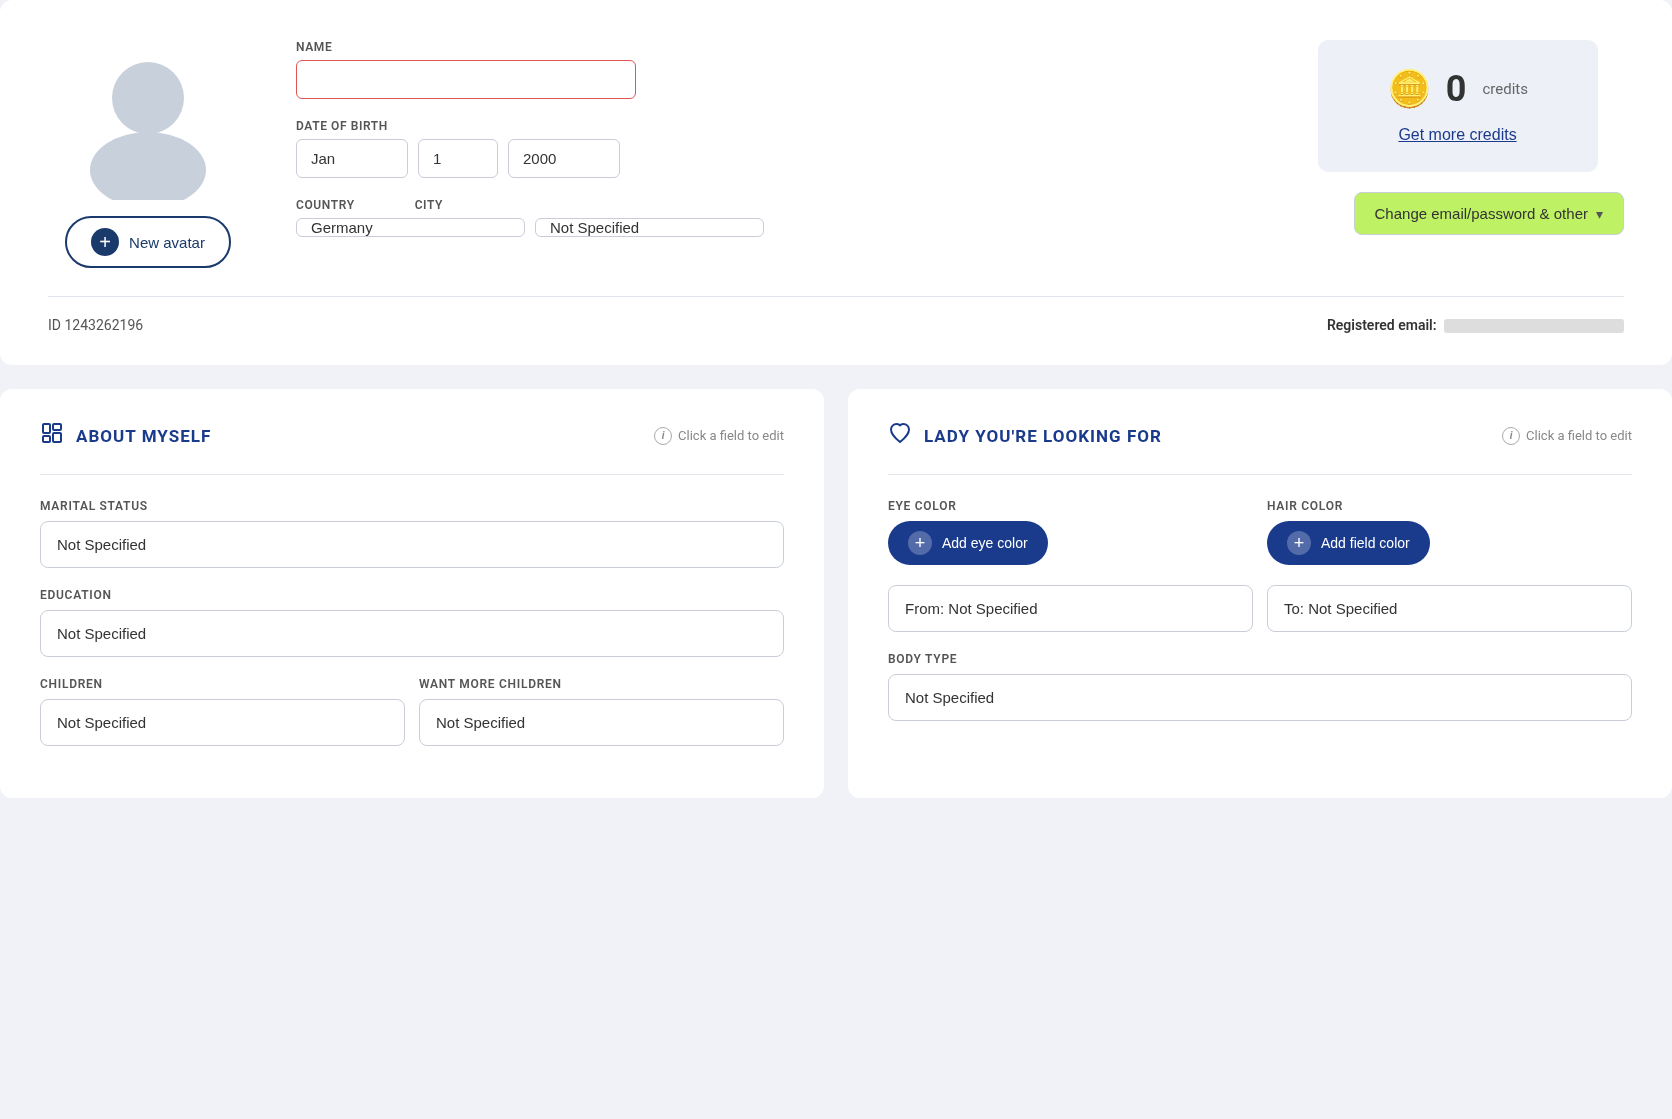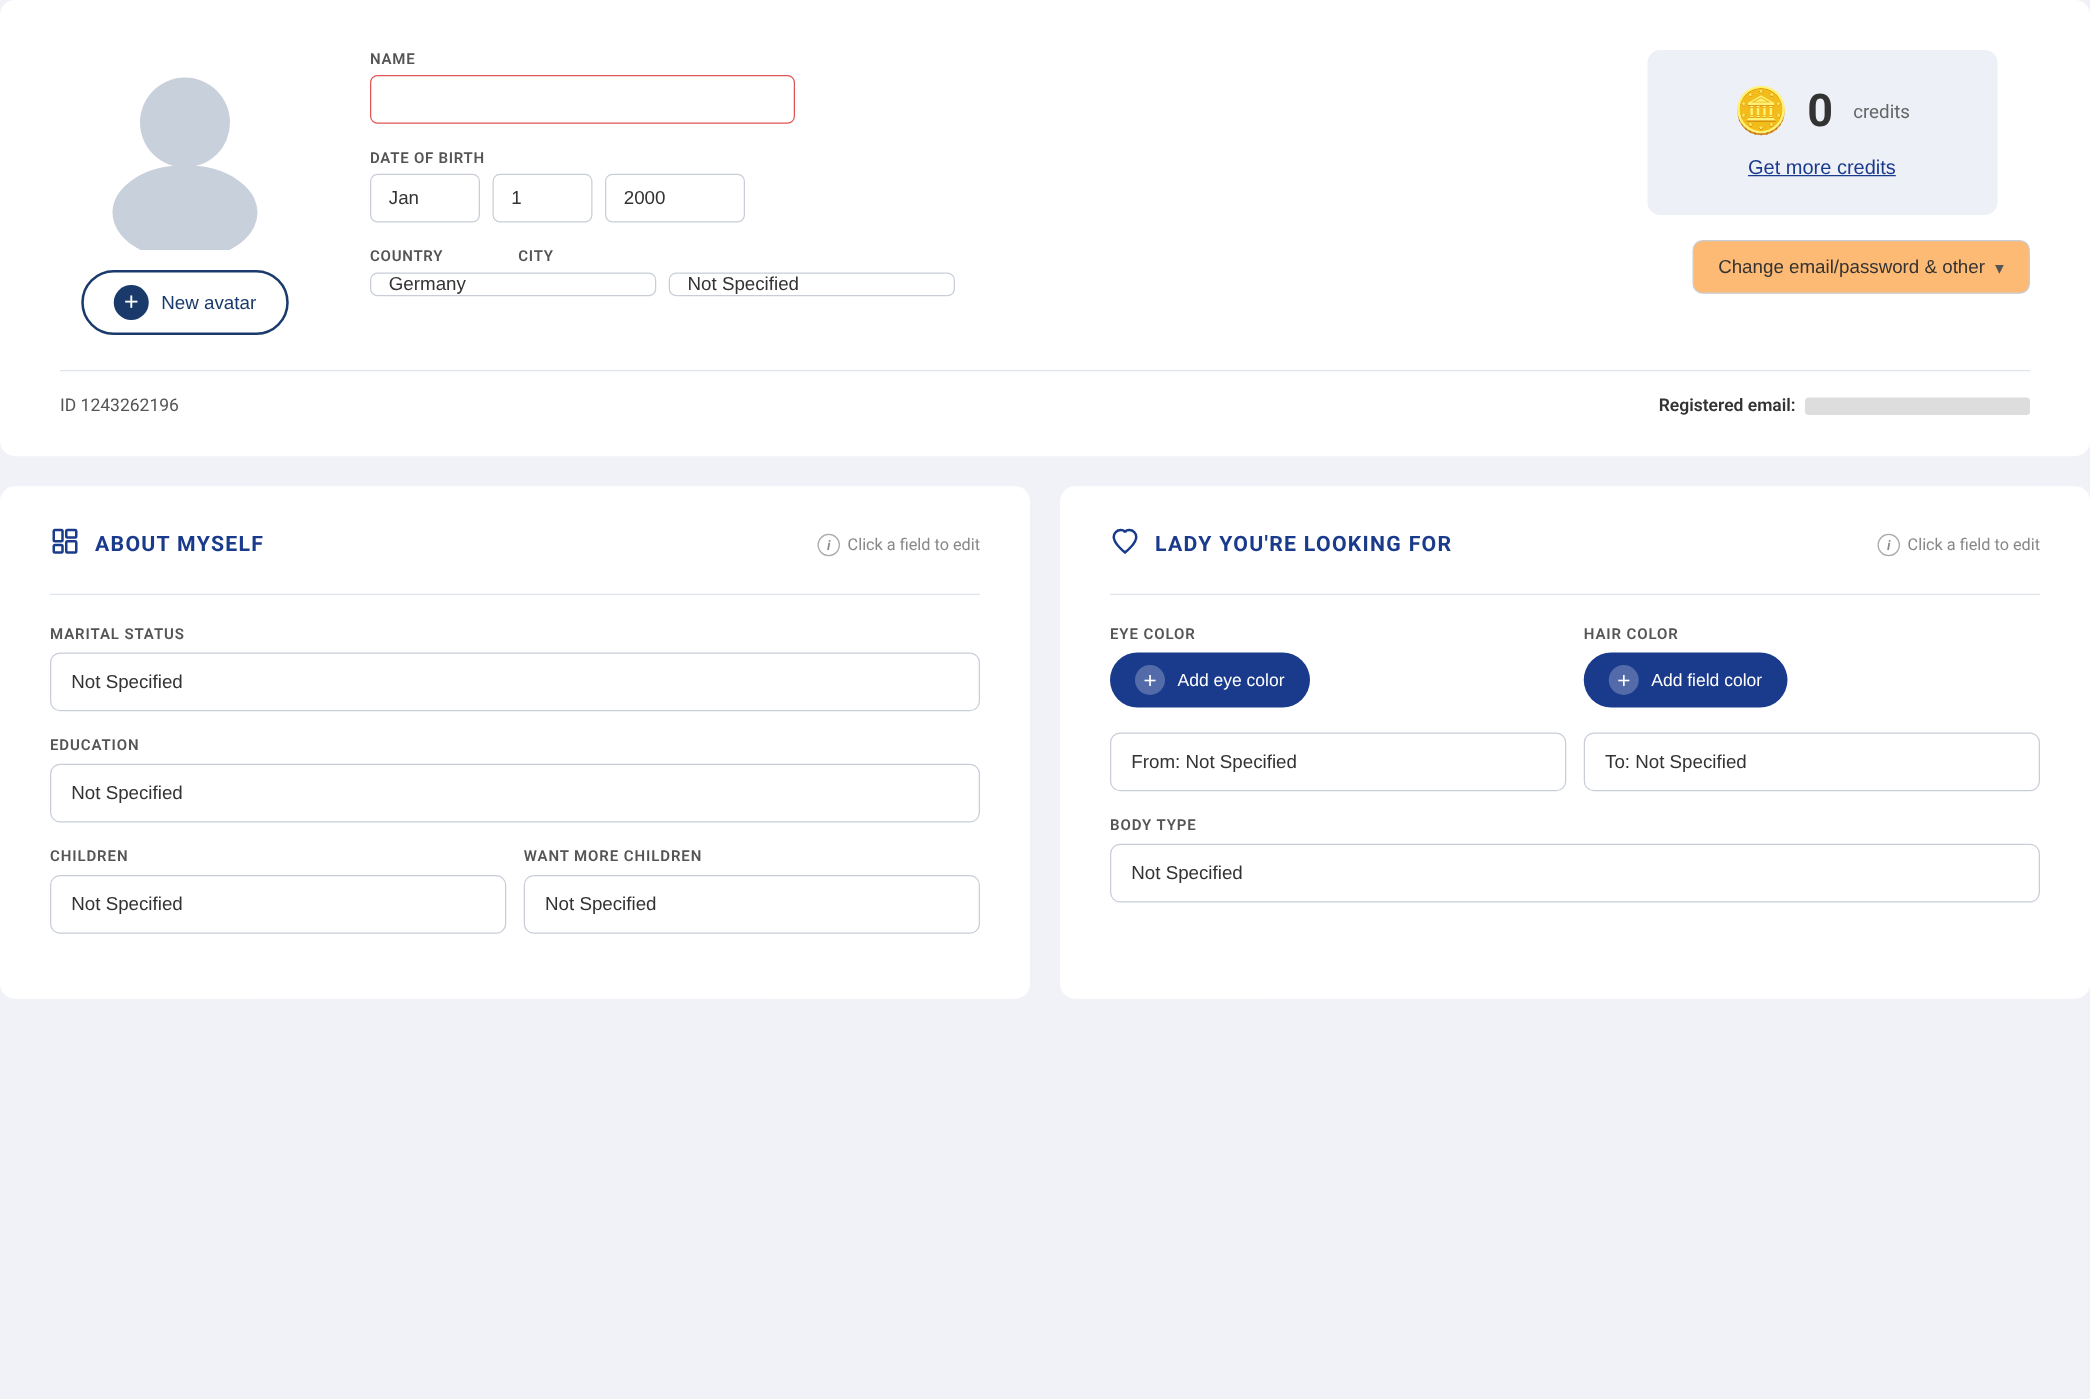--- a/index.html
+++ b/index.html
@@ -119,21 +119,21 @@
       padding: 10px 14px;
       border: 1.5px solid #c8cdd8;
       border-radius: 6px;
       font-size: 15px;
       color: #333;
       background: #fff;
       cursor: pointer;
       outline: none;
     }
 
-    .dob-month { width: 88px; }
+    .dob-month { width: 112px; }
     .dob-day { width: 80px; }
     .dob-year { width: 112px; }
 
     .location-row {
       display: flex;
       gap: 10px;
     }
 
     .location-input {
       padding: 0 14px;
@@ -190,21 +190,21 @@
       border: none;
     }
 
     .change-email-btn {
       display: flex;
       align-items: center;
       gap: 8px;
       border: 1.5px solid #c8cdd8;
       border-radius: 8px;
       padding: 12px 20px;
-      background: #fdba74;
+      background: #bef264;
       cursor: pointer;
       font-size: 15px;
       color: #333;
       align-self: flex-end;
       margin-top: auto;
       margin-left: 36px;
     }
 
     .change-email-btn .chevron {
       font-size: 14px;

